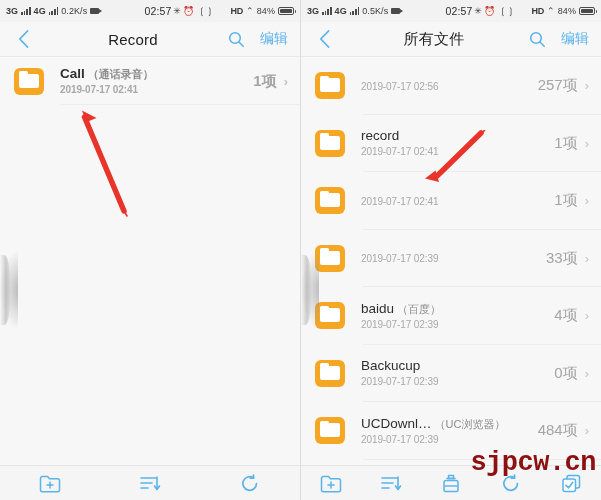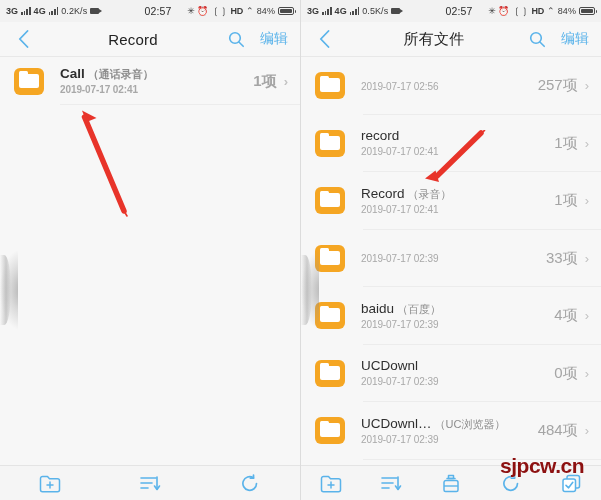--- a/index.html
+++ b/index.html
@@ -45,21 +45,21 @@
   .bars { display:inline-flex; align-items:flex-end; gap:1px; height:8px; }
   .bars i { display:block; width:1.6px; background:#4a4a4a; }
   .bars i:nth-child(1){height:3px}
   .bars i:nth-child(2){height:4.5px}
   .bars i:nth-child(3){height:6px}
   .bars i:nth-child(4){height:8px}
   .sb-speed { font-size:9px; }
   .sb-rec { width:9px; height:6px; background:#4a4a4a; border-radius:1px; position:relative; }
   .sb-rec:after{content:"";position:absolute;right:-3px;top:1px;border-left:3px solid #4a4a4a;border-top:2px solid transparent;border-bottom:2px solid transparent;}
   .gly { font-size:9px; line-height:1; color:#3a3a3a; }
-  .hd { font-size:9px; font-weight:600; letter-spacing:-.2px;}
+  .hd { font-size:9px; font-weight:600; letter-spacing:-.2px;margin-left:14px;}
   .batt {
     width:16px;height:8px;border:1px solid #4a4a4a;border-radius:2px;position:relative;
     padding:1px;
   }
   .batt:after{content:"";position:absolute;right:-3px;top:2px;width:1.5px;height:3px;background:#4a4a4a;border-radius:0 1px 1px 0;}
   .batt span{display:block;height:100%;background:#4a4a4a;border-radius:1px;}
   .pct{font-size:9px;}
 
   
   .navbar {
@@ -146,23 +146,23 @@
     position:absolute;left:0;top:255px;width:11px;height:70px;z-index:5;pointer-events:none;
     background:linear-gradient(90deg, rgba(255,255,255,0) 0%, rgba(140,140,140,.40) 55%, rgba(255,255,255,0) 100%);
     border-radius:0 60% 60% 0 / 0 50% 50% 0;
   }
 
   
   .arrow{position:absolute;z-index:20;pointer-events:none;}
 
   
   .watermark{
-    position:absolute;right:17px;bottom:22px;z-index:25;
-    font-family:Liberation Sans, sans-serif;
-    font-size:21px;font-weight:700;color:#8d1111;letter-spacing:-.5px;
+    position:absolute;right:5px;bottom:22px;z-index:25;
+    font-family:Liberation Mono, monospace;
+    font-size:27px;font-weight:700;color:#8d1111;letter-spacing:-.5px;
     text-shadow:0 1px 0 rgba(255,255,255,.35);
   }
 </style>
 </head>
 <body>
 
 <div class="stage">
 
   <div class="phone left">
 
@@ -331,21 +331,20 @@
           <div class="rowtext">
             <div class="r-title">record</div>
             <div class="r-sub">2019-07-17 02:41</div>
           </div>
           <div class="r-count">1项</div>
           <div class="chev">›</div>
         </div>
         <div class="row">
           <div class="folder"></div>
           <div class="rowtext">
-            <div class="r-title">Record<span class="cn"> （录音）</span></div>
             <div class="r-sub">2019-07-17 02:41</div>
           </div>
           <div class="r-count">1项</div>
           <div class="chev">›</div>
         </div>
         <div class="row">
           <div class="folder"></div>
           <div class="rowtext">
             <div class="r-sub">2019-07-17 02:39</div>
           </div>
@@ -357,21 +356,21 @@
           <div class="rowtext">
             <div class="r-title">baidu<span class="cn"> （百度）</span></div>
             <div class="r-sub">2019-07-17 02:39</div>
           </div>
           <div class="r-count">4项</div>
           <div class="chev">›</div>
         </div>
         <div class="row">
           <div class="folder"></div>
           <div class="rowtext">
-            <div class="r-title">UCDownl</div>
+            <div class="r-title">Backucup</div>
             <div class="r-sub">2019-07-17 02:39</div>
           </div>
           <div class="r-count">0项</div>
           <div class="chev">›</div>
         </div>
         <div class="row">
           <div class="folder"></div>
           <div class="rowtext">
             <div class="r-title">UCDownl…<span class="cn"> （UC浏览器）</span></div>
             <div class="r-sub">2019-07-17 02:39</div>

